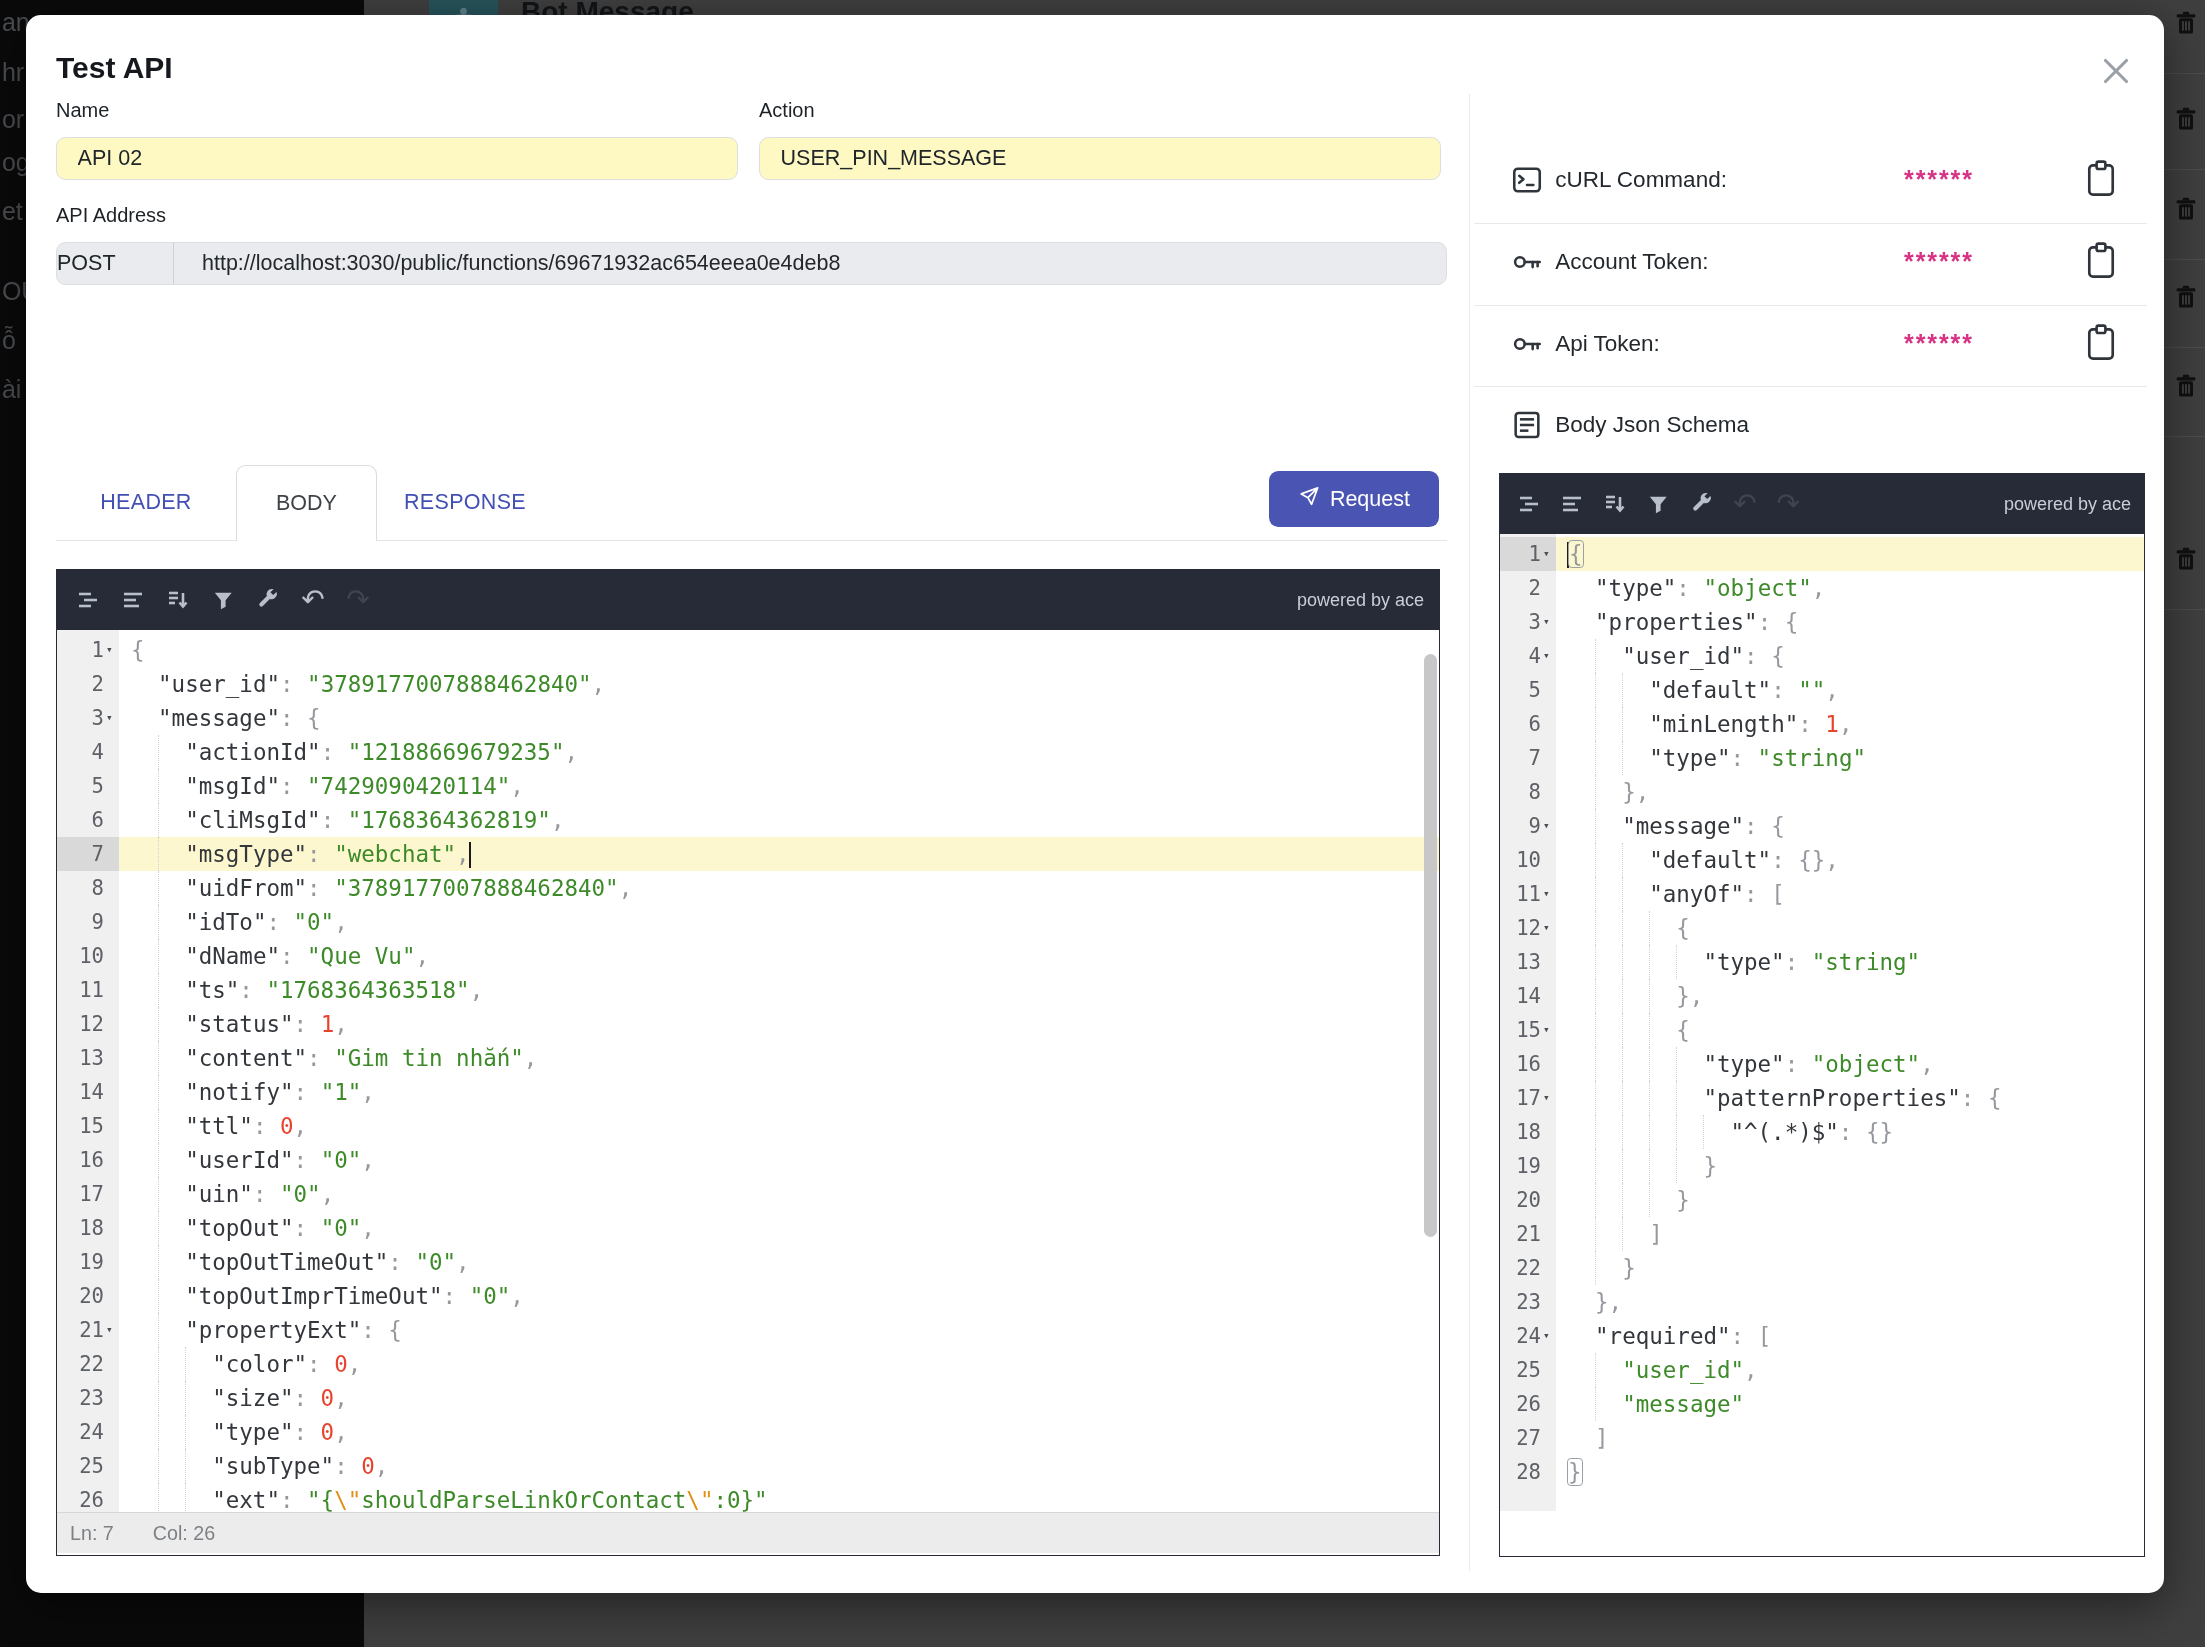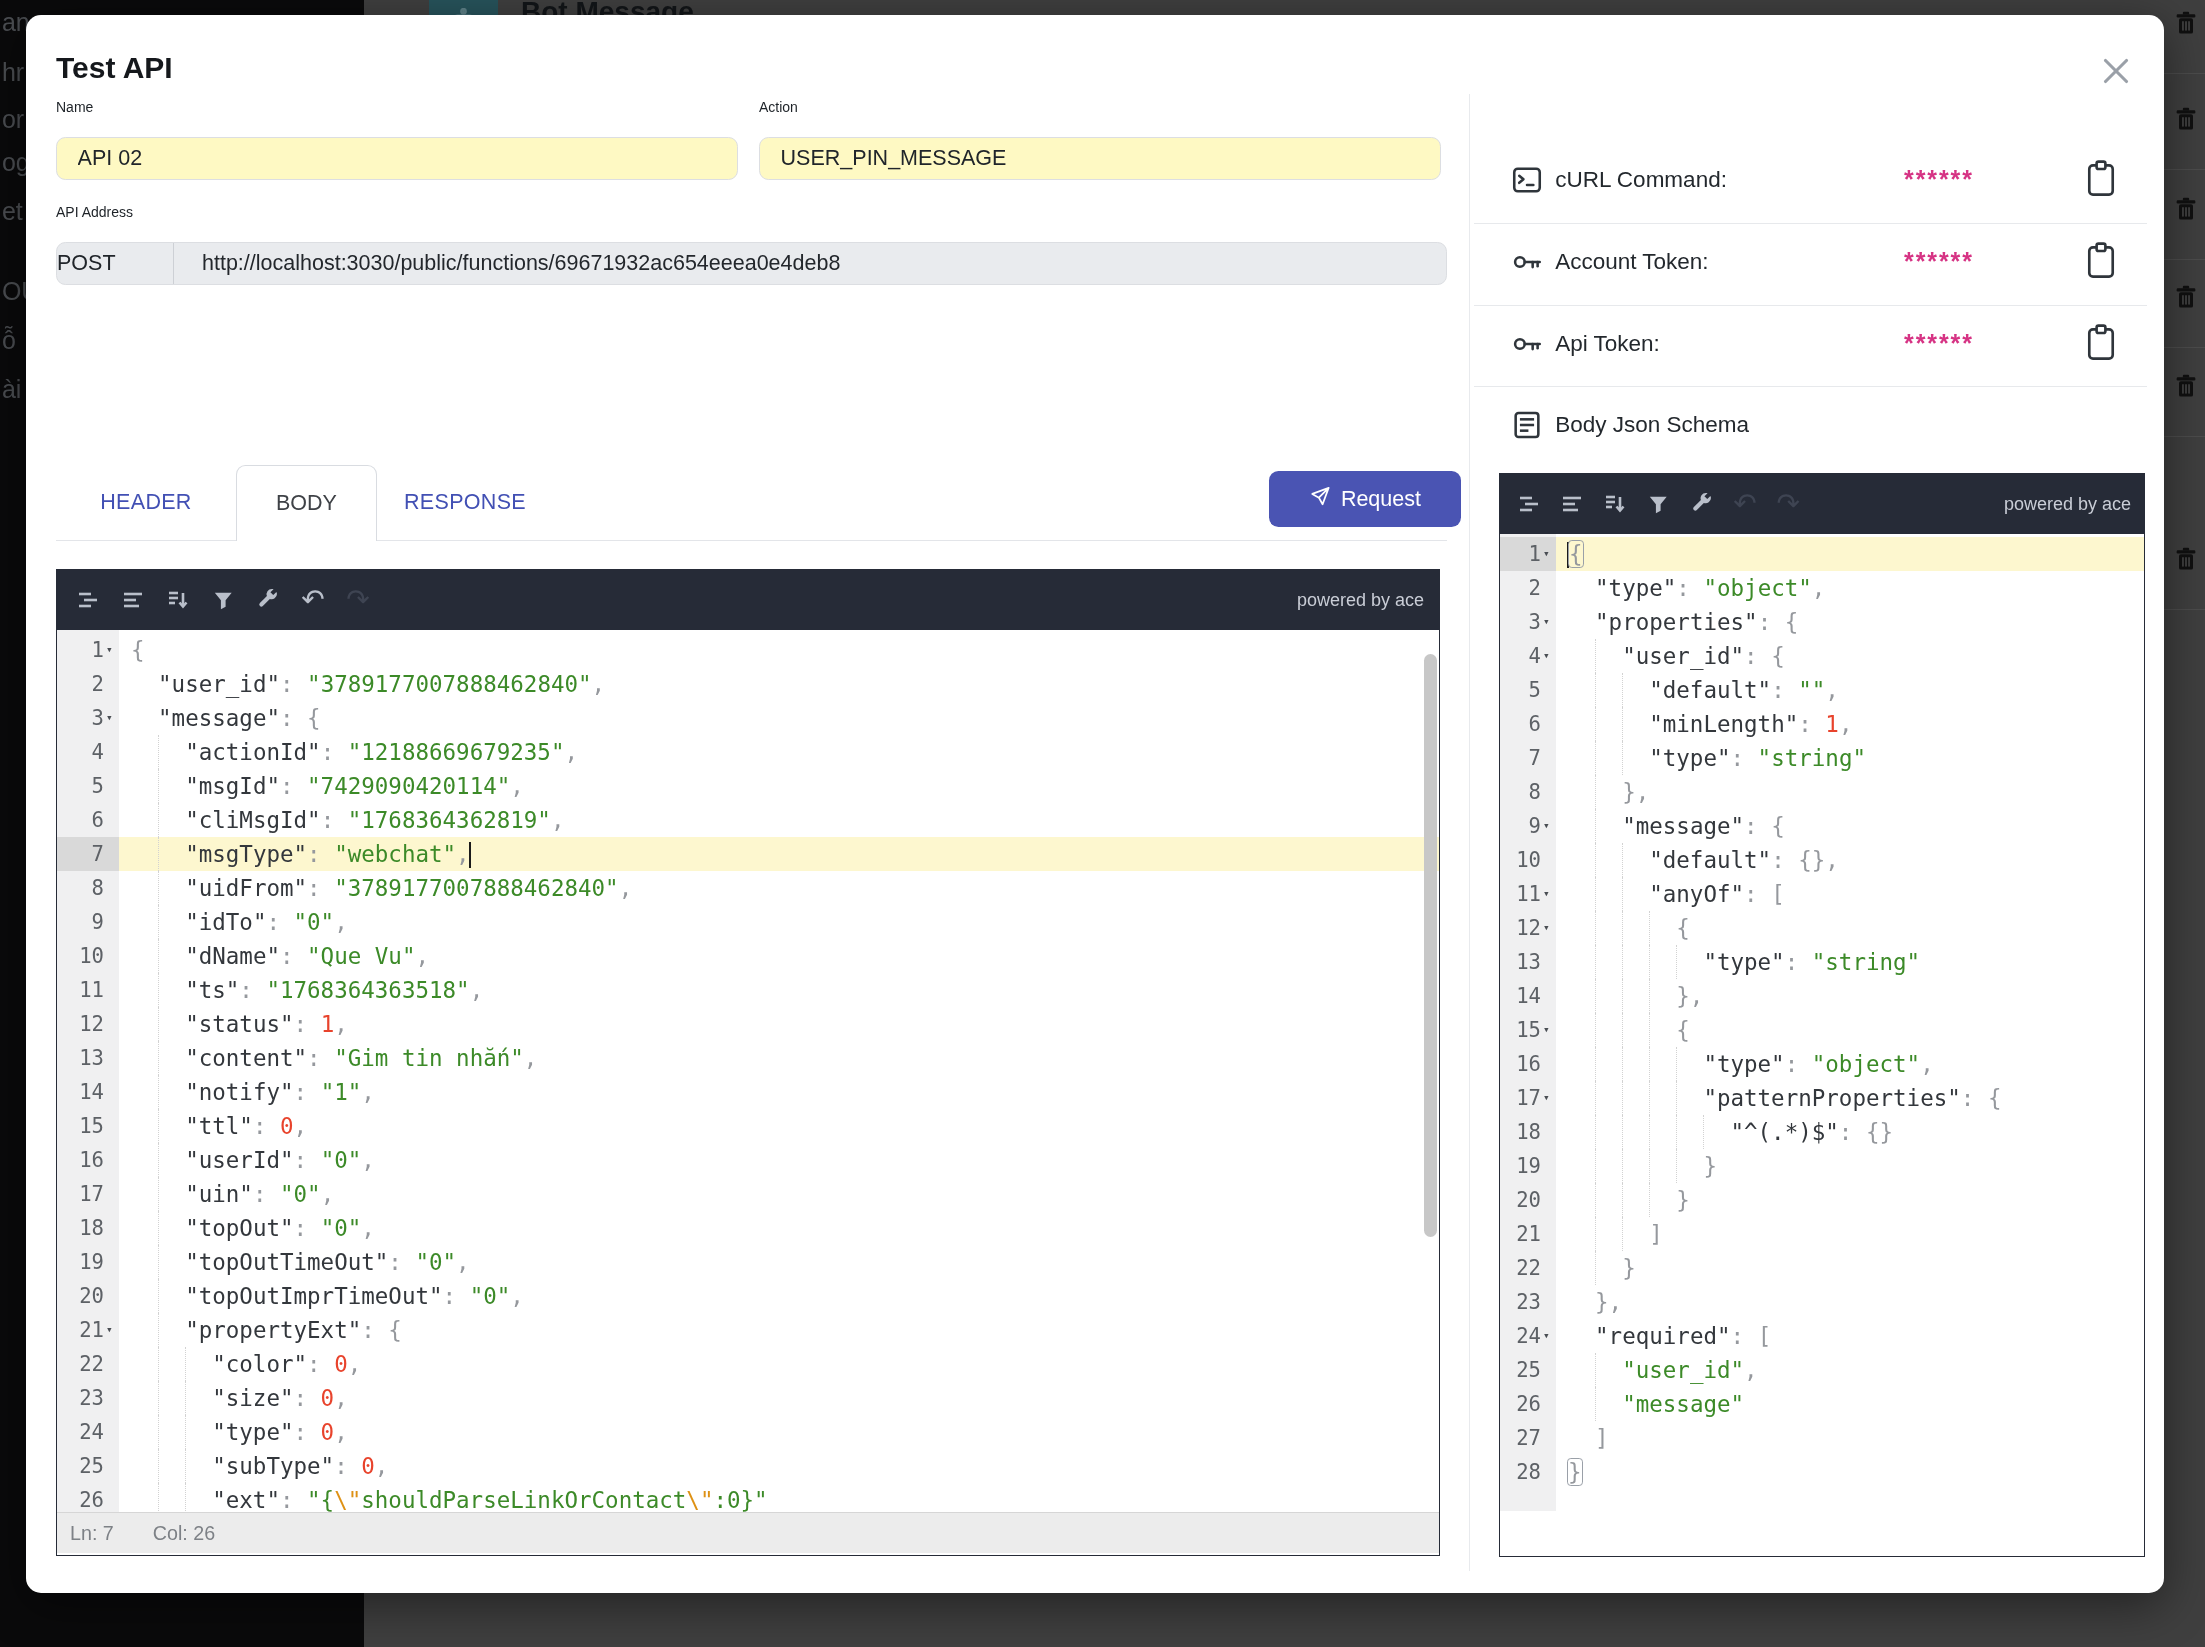--- a/index.html
+++ b/index.html
@@ -13,32 +13,32 @@
   #bk-toplabel { position:absolute; left:521px; top:-3.7px; font-size:28px; font-weight:bold; color:#121518; }
   #bk-strip { position:absolute; right:0; top:0; width:41px; height:1647px; }
   .bk-trash { position:absolute; left:7.5px; width:28px; height:28px; }
   .bk-line { position:absolute; left:0; width:41px; height:0.9px; background:#4c4c4c; }
 
   
   #modal { position:absolute; left:26px; top:15px; width:2138px; height:1578px; background:#fff; border-radius:15px; box-shadow:0 11.2px 47px rgba(0,0,0,.45); }
   #modal-title { position:absolute; left:30px; top:36px; font-size:30px; font-weight:600; color:#15181c; }
   #close-btn { position:absolute; left:2069px; top:37px; width:41px; height:41px; background:none; border:none; cursor:pointer; }
 
-  .fld-label { position:absolute; font-size:14px; color:#1d2227; }
+  .fld-label { position:absolute; font-size:20px; color:#1d2227; }
   .fld-input { position:absolute; height:43px; width:682px; background:#fef9c3; border:0.9px solid #dcdee2; border-radius:9.4px; font-size:21.5px; color:#20252a; padding:0 20.6px; font-family:"Liberation Sans", sans-serif; }
 
   #addr-bar { position:absolute; left:30px; top:227px; width:1391px; height:43px; background:#e9ebee; border:0.9px solid #dcdee2; border-radius:9.4px; display:flex; align-items:center; }
   #addr-method { width:117px; font-size:21.5px; color:#20252a; border-right:0.9px solid #cdd0d5; flex:0 0 auto; align-self:stretch; line-height:41px; }
   #addr-url { font-size:21.5px; color:#23272c; padding-left:28px; white-space:nowrap; }
 
   
   #tabs-line { position:absolute; left:30px; top:525px; width:1391px; height:0.9px; background:#e3e5e9; }
   .tab-plain { position:absolute; top:450px; height:75px; display:flex; align-items:center; justify-content:center; font-size:21.5px; color:#4250b4; letter-spacing:0.3px; cursor:pointer; background:none; border:none; font-family:"Liberation Sans", sans-serif; }
   #tab-body { position:absolute; left:210px; top:450px; width:141px; height:76px; background:#fff; border:0.9px solid #d9dce1; border-bottom:none; border-radius:9.4px 9.4px 0 0; display:flex; align-items:center; justify-content:center; font-size:21.5px; color:#3f4247; z-index:2; cursor:pointer; font-family:"Liberation Sans", sans-serif; }
-  #request-btn { position:absolute; left:1243px; top:456px; width:192px; height:56px; background:#4a54b3; border:none; border-radius:9.4px; color:#fff; font-size:21.5px; display:flex; align-items:center; justify-content:center; gap:9.4px; cursor:pointer; font-family:"Liberation Sans", sans-serif; }
+  #request-btn { position:absolute; left:1243px; top:456px; width:170px; height:56px; background:#4a54b3; border:none; border-radius:9.4px; color:#fff; font-size:21.5px; display:flex; align-items:center; justify-content:center; gap:9.4px; cursor:pointer; font-family:"Liberation Sans", sans-serif; }
 
   
   .editor { position:absolute; border:1.9px solid #262b37; background:#fff; }
   #body-editor   { left:30px;  top:554px; width:1384px; height:987px; }
   #schema-editor { left:1473px; top:458px; width:646px;  height:1084px; }
   .ed-toolbar { height:60px; background:#262b37; display:flex; align-items:center; padding:0 15px; gap:13px; }
   .tb-btn { background:none; border:none; width:32px; height:32px; display:flex; align-items:center; justify-content:center; cursor:pointer; padding:0; }
   .tb-glyph { font-size:28px; color:#b9bfca; line-height:1; font-family:"DejaVu Sans", sans-serif; }
   .tb-glyph.dim { color:#3e4452; }
   .ed-powered { margin-left:auto; font-size:18px; color:#c9cdd6; }

